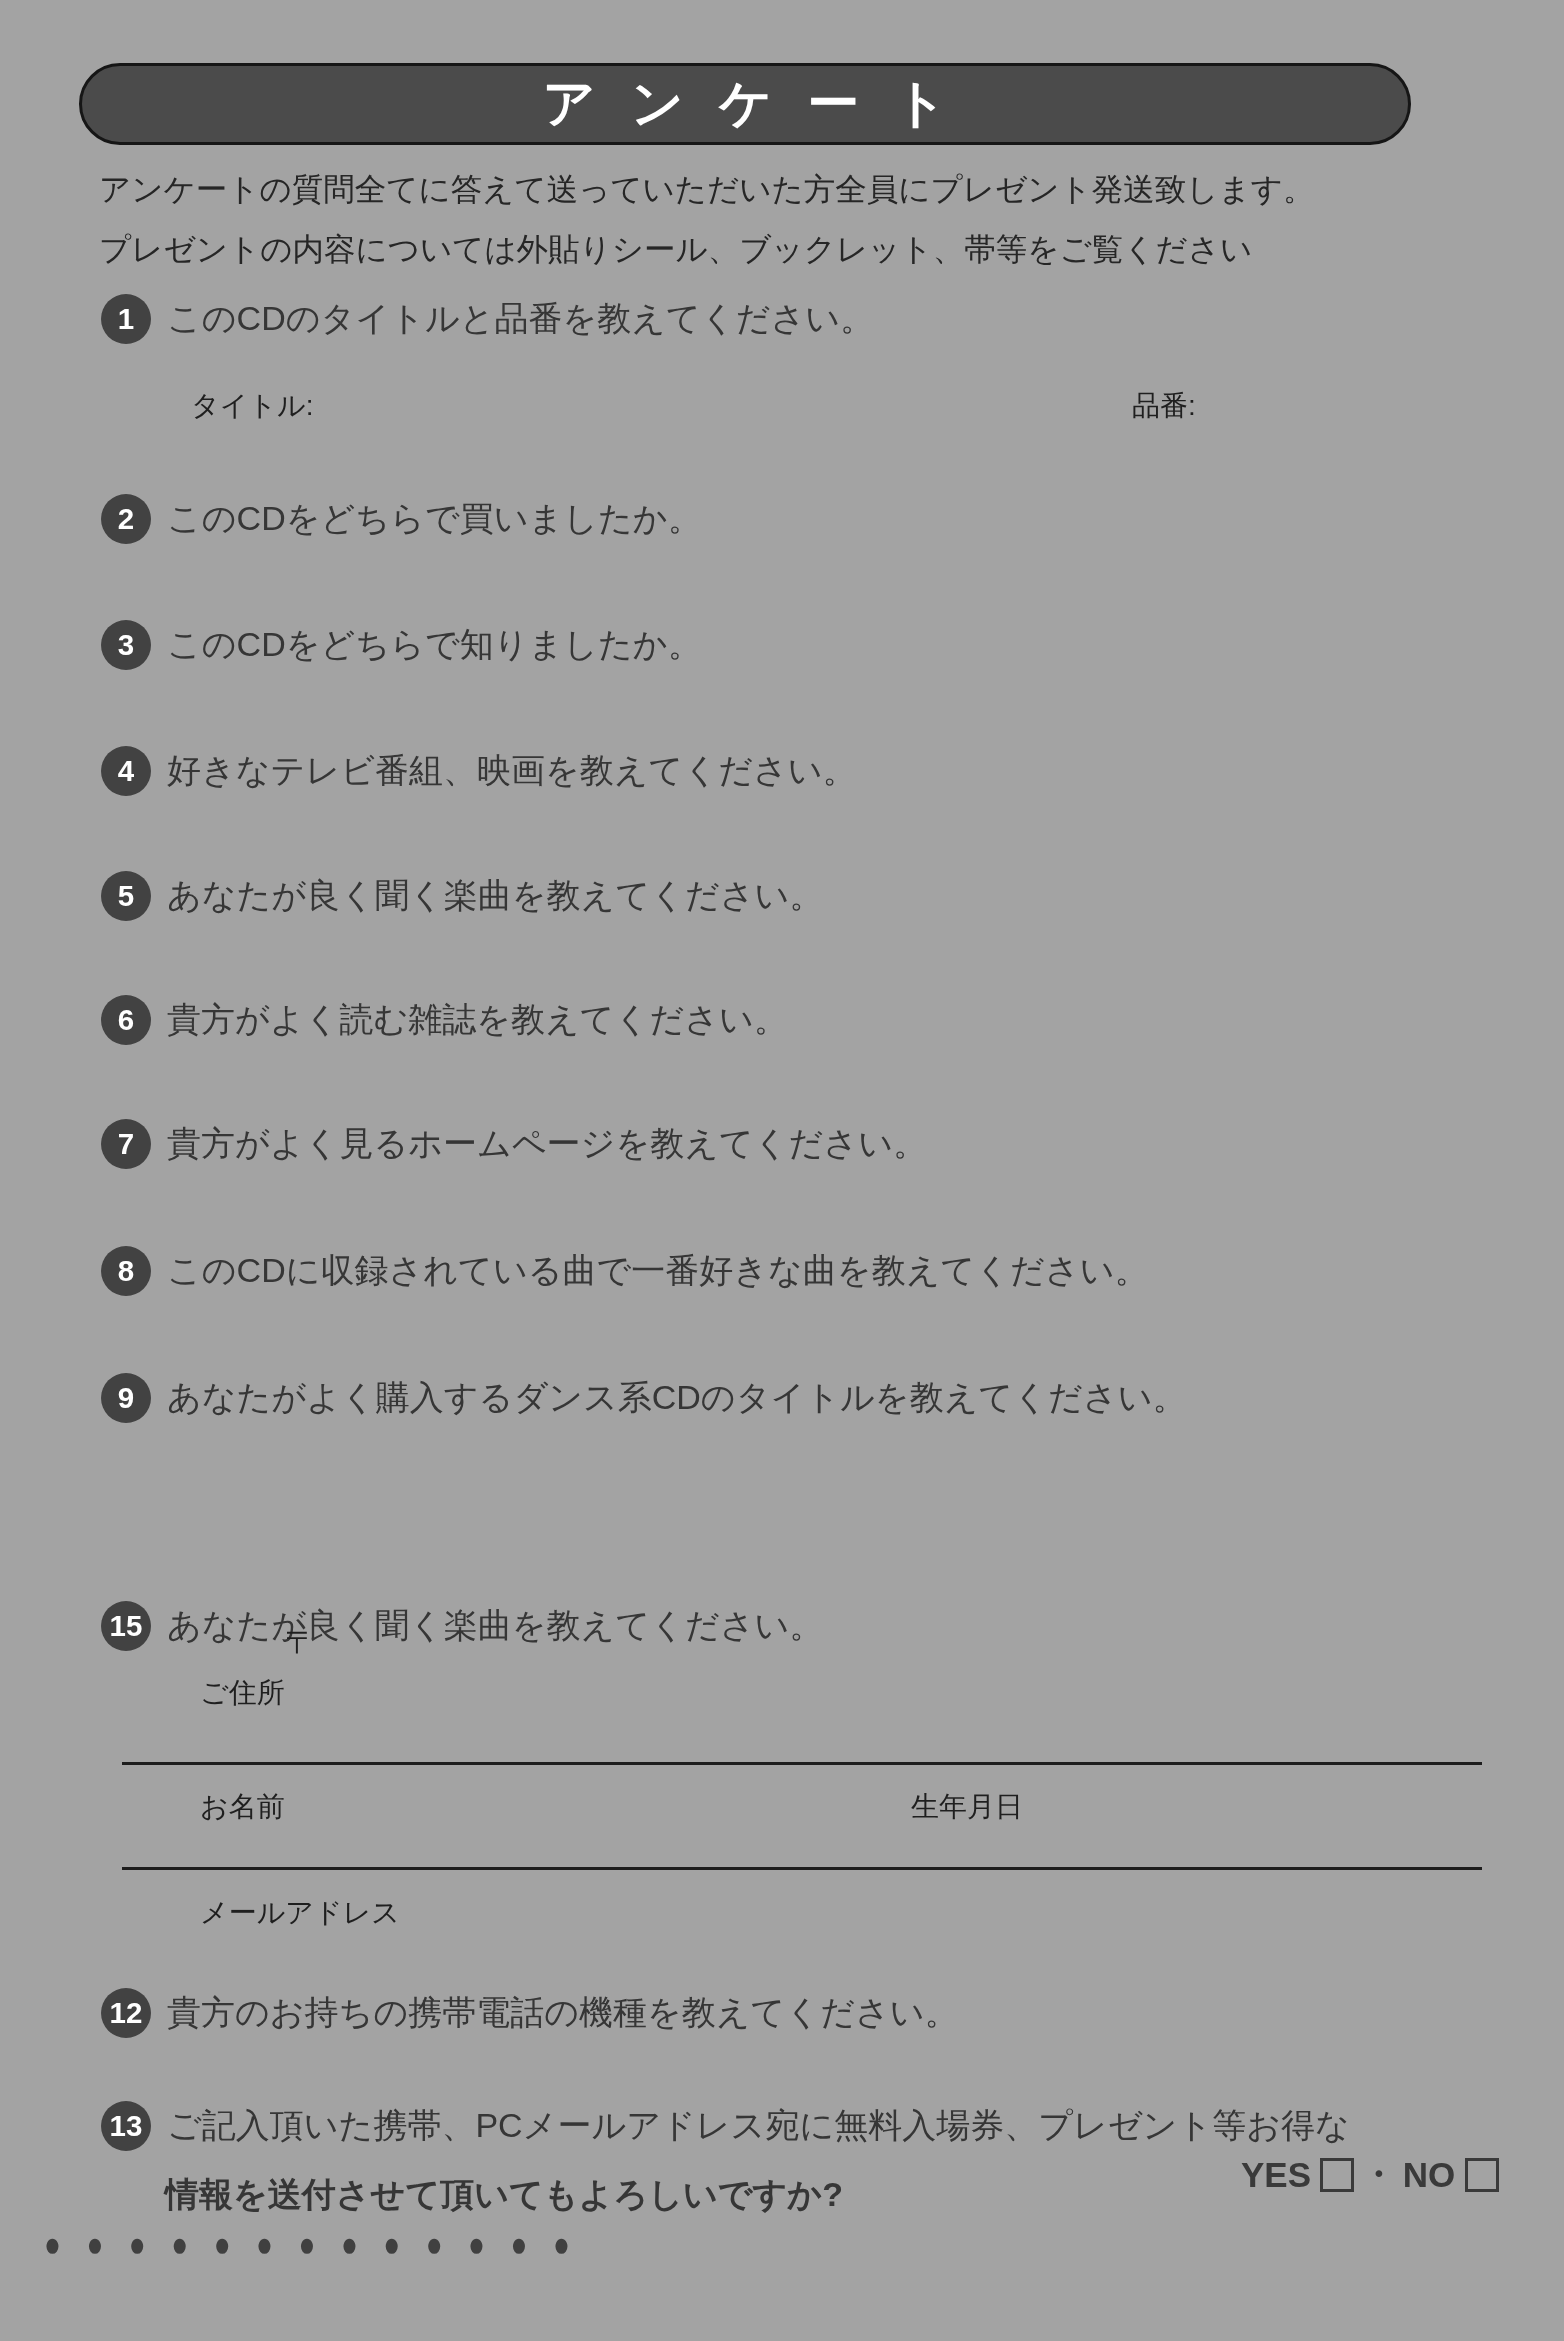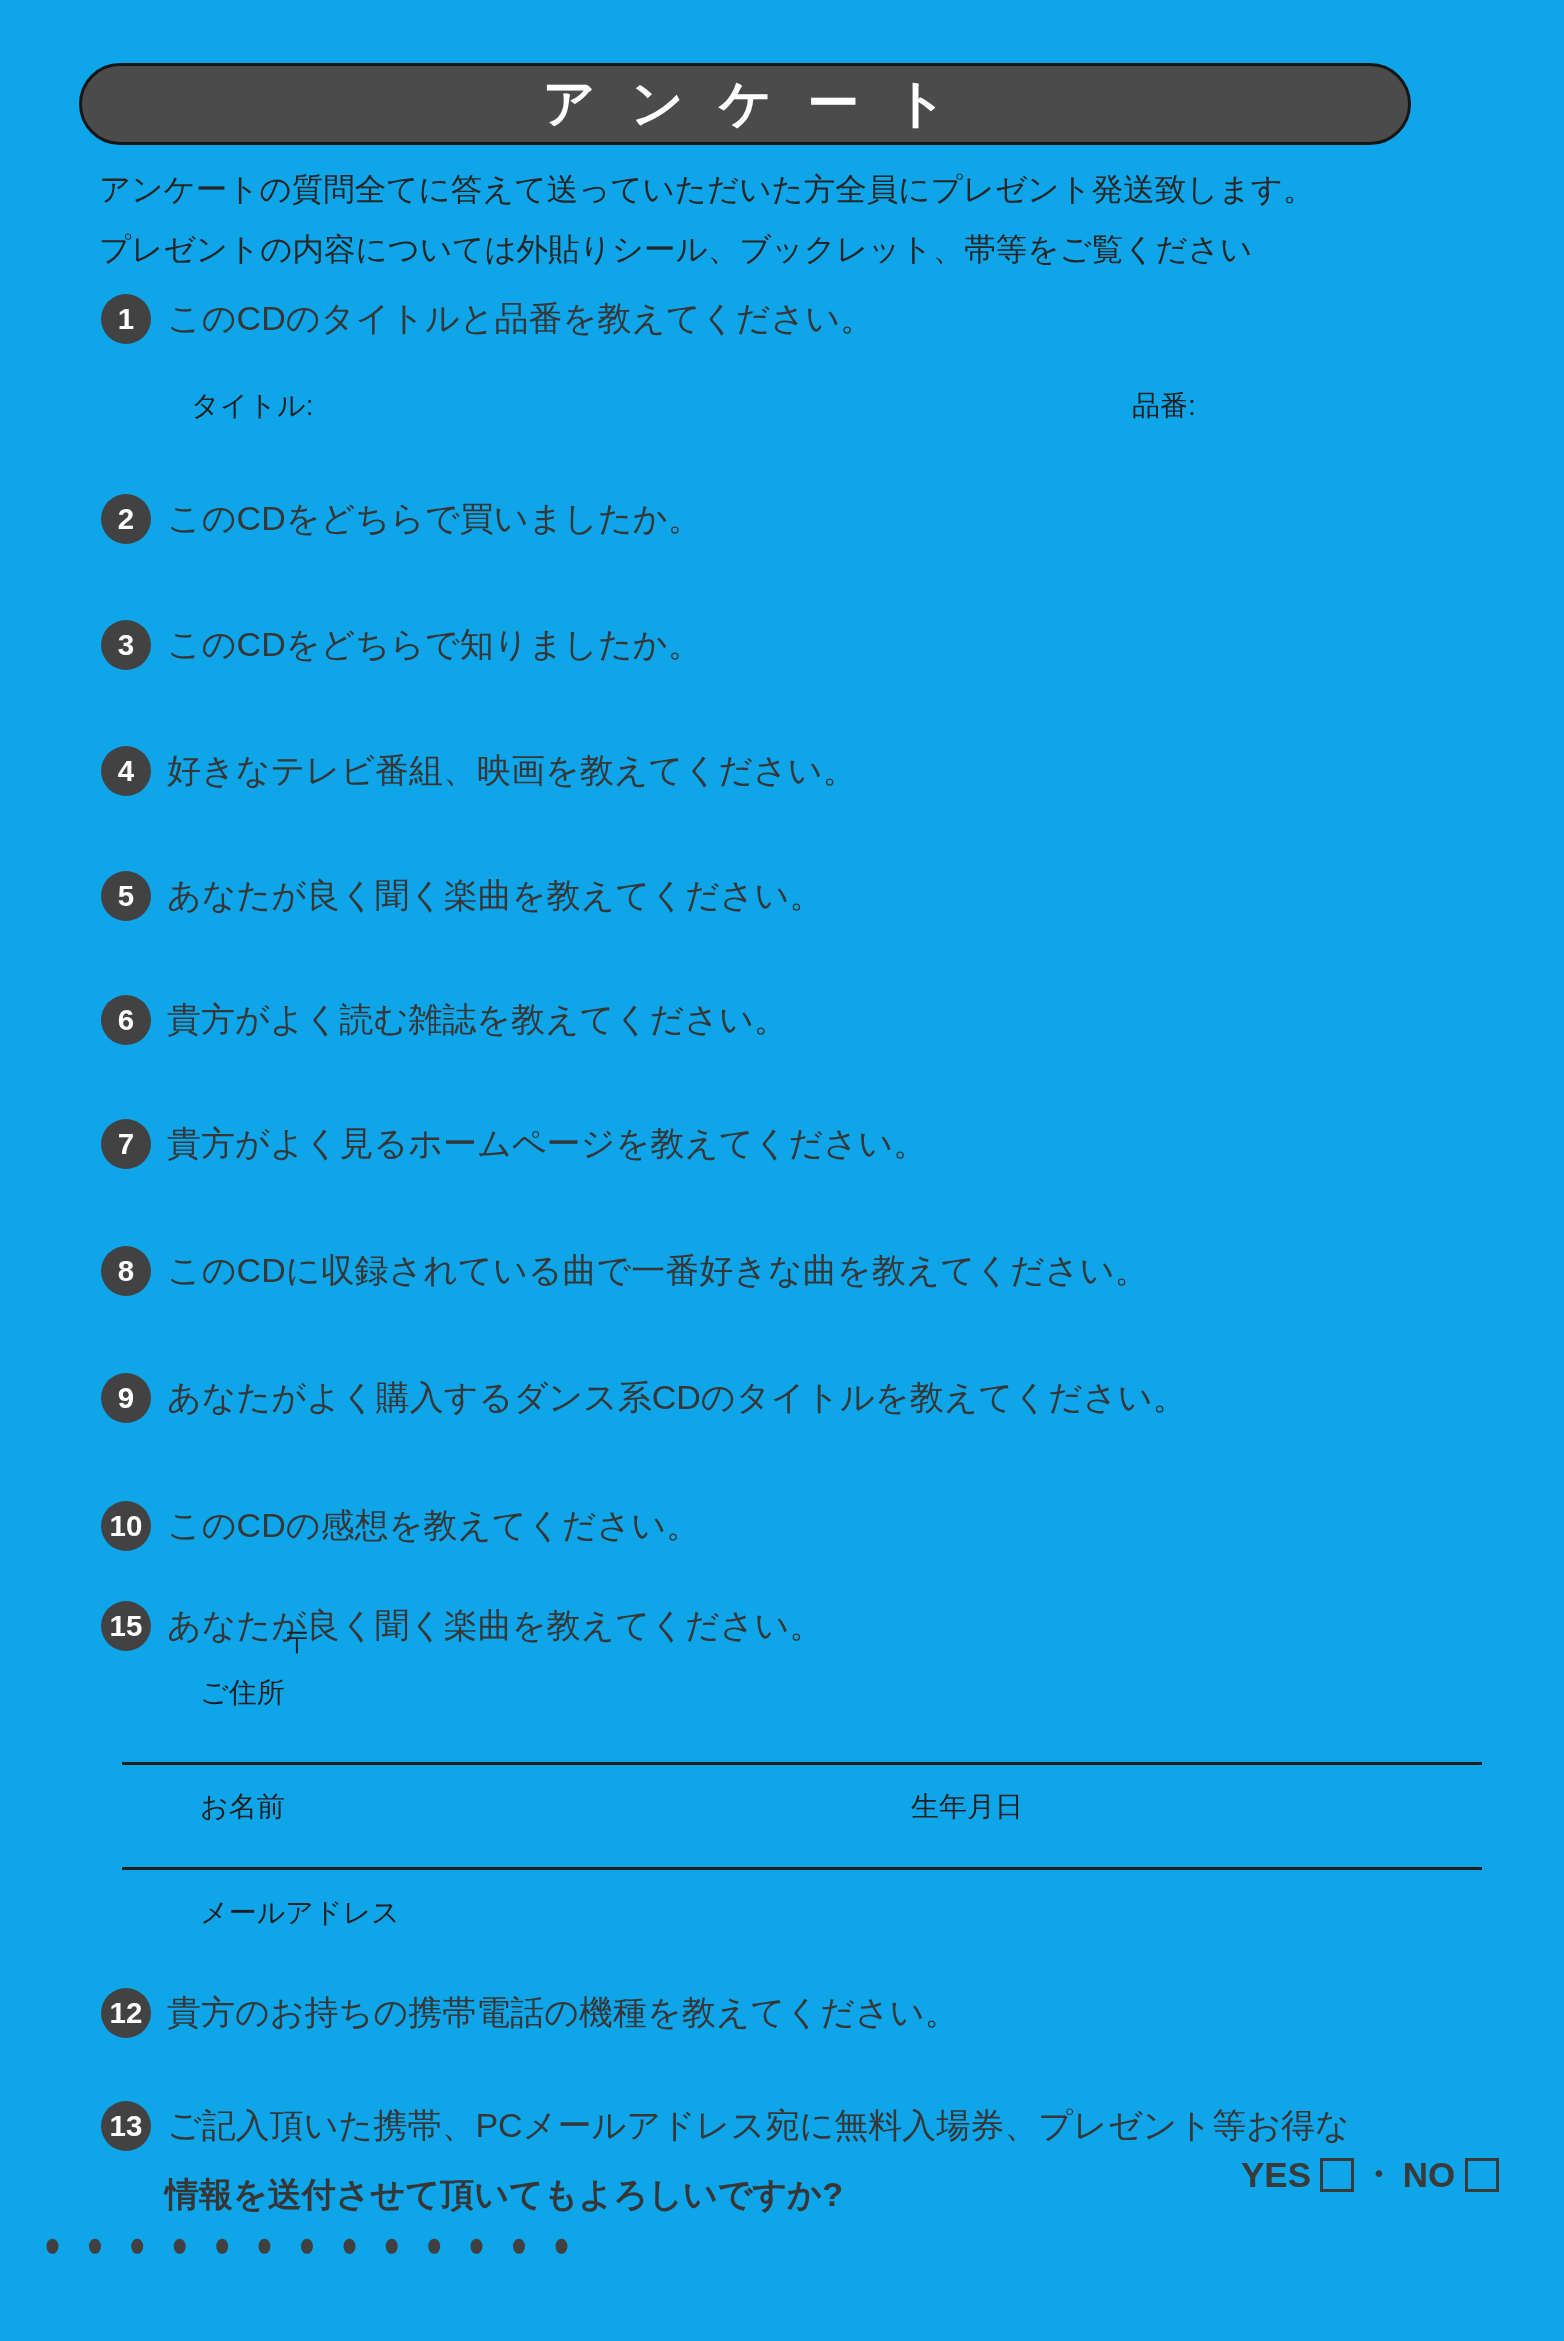--- a/index.html
+++ b/index.html
@@ -1,18 +1,18 @@
 <!DOCTYPE html>
 <html lang="ja" style="font-size:10.7px"><head>
 <meta charset="utf-8">
 <style>
   html,body { margin:0; padding:0; background:#ffffff; }
   .page {
     position:relative; width:1564px; height:2342px;
-    background:#0ea5e9; overflow:hidden;
+    background:#a3a3a3; overflow:hidden;
     font-family:"Liberation Sans","DejaVu Sans",sans-serif;
     color:#2f2f2f;
   }
   
   .header-bar {
     position:absolute; left:79px; top:63px; width:1332px; height:82px;
     background:#4b4b4b; border:3.4px solid #161616; border-radius:42px;
     box-sizing:border-box; display:flex; align-items:center; justify-content:center;
   }
   .header-title {
@@ -119,24 +119,20 @@
   <div class="q" style="top:1241px">
     <span class="badge">8</span>
     <span class="qlabel">このCDに収録されている曲で一番好きな曲を教えてください。</span>
   </div>
 
   <div class="q" style="top:1368px">
     <span class="badge">9</span>
     <span class="qlabel">あなたがよく購入するダンス系CDのタイトルを教えてください。</span>
   </div>
 
-  <div class="q" style="top:1496px">
-    <span class="badge">10</span>
-    <span class="qlabel">このCDの感想を教えてください。</span>
-  </div>
 
   <div class="q" style="top:1596px">
     <span class="badge">15</span>
     <span class="qlabel">あなたが良く聞く楽曲を教えてください。</span>
   </div>
 
   <span class="postal-mark" style="left:285px; top:1622px">〒</span>
   <span class="field-label" style="left:168px; top:1674px">ご住所</span>
   <div class="rule" style="left:122px; top:1762px; width:1360px"></div>
   <span class="field-label" style="left:168px; top:1788px">お名前</span>

